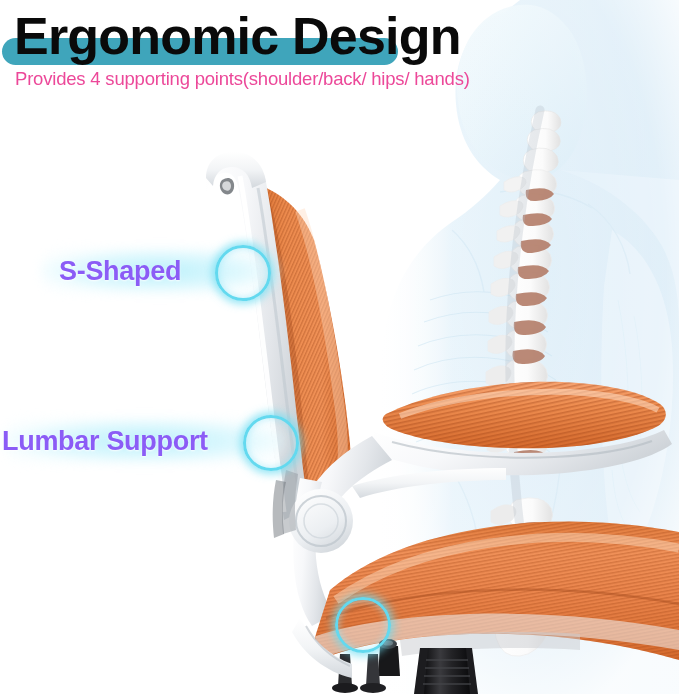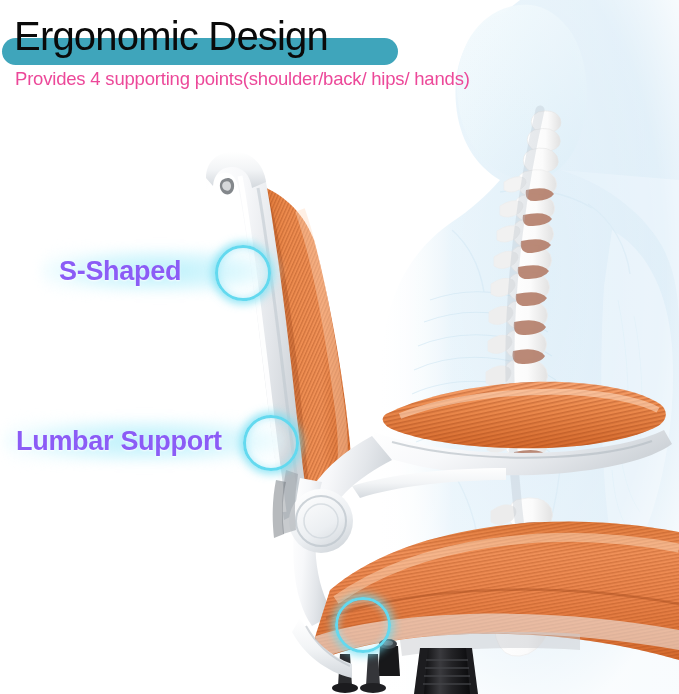--- a/index.html
+++ b/index.html
@@ -17,21 +17,21 @@
   .anatomy svg{position:absolute;top:0;left:0;width:679px;height:694px;}
 
   
   .title-wrap{position:absolute;left:14px;top:8px;width:430px;height:56px;}
   .title-bar{
     position:absolute;left:-12px;top:30px;width:396px;height:27px;
     background:#3fa5bb;border-radius:14px;
   }
   .title-text{
     position:absolute;left:0;top:0;
-    font-size:40px;font-weight:normal;color:#0a0a0a;
+    font-size:52px;font-weight:bold;color:#0a0a0a;
     letter-spacing:-0.8px;line-height:56px;white-space:nowrap;
   }
   .subtitle{
     position:absolute;left:15px;top:66px;width:580px;
     font-size:18.5px;color:#ec4899;line-height:25px;
     letter-spacing:-0.2px;
   }
   .subtitle span{display:block;}
 
   
@@ -63,21 +63,21 @@
     background:transparent;
   }
 
   #callout-s{left:40px;top:240px;}
   #callout-s .glow{width:240px;}
   #callout-s .label{margin-left:19px;}
   #ring-s{left:215px;top:245px;}
 
   #callout-lumbar{left:2px;top:410px;}
   #callout-lumbar .glow{width:285px;}
-  #callout-lumbar .label{margin-left:14px;}
+  #callout-lumbar .label{}
   #ring-lumbar{left:243px;top:415px;}
 
   #callout-cushion{left:126px;top:592px;}
   #callout-cushion .glow{width:250px;}
   #callout-cushion .label{margin-left:16px;}
   #ring-cushion{left:335px;top:597px;}
 </style>
 </head>
 <body>
 

